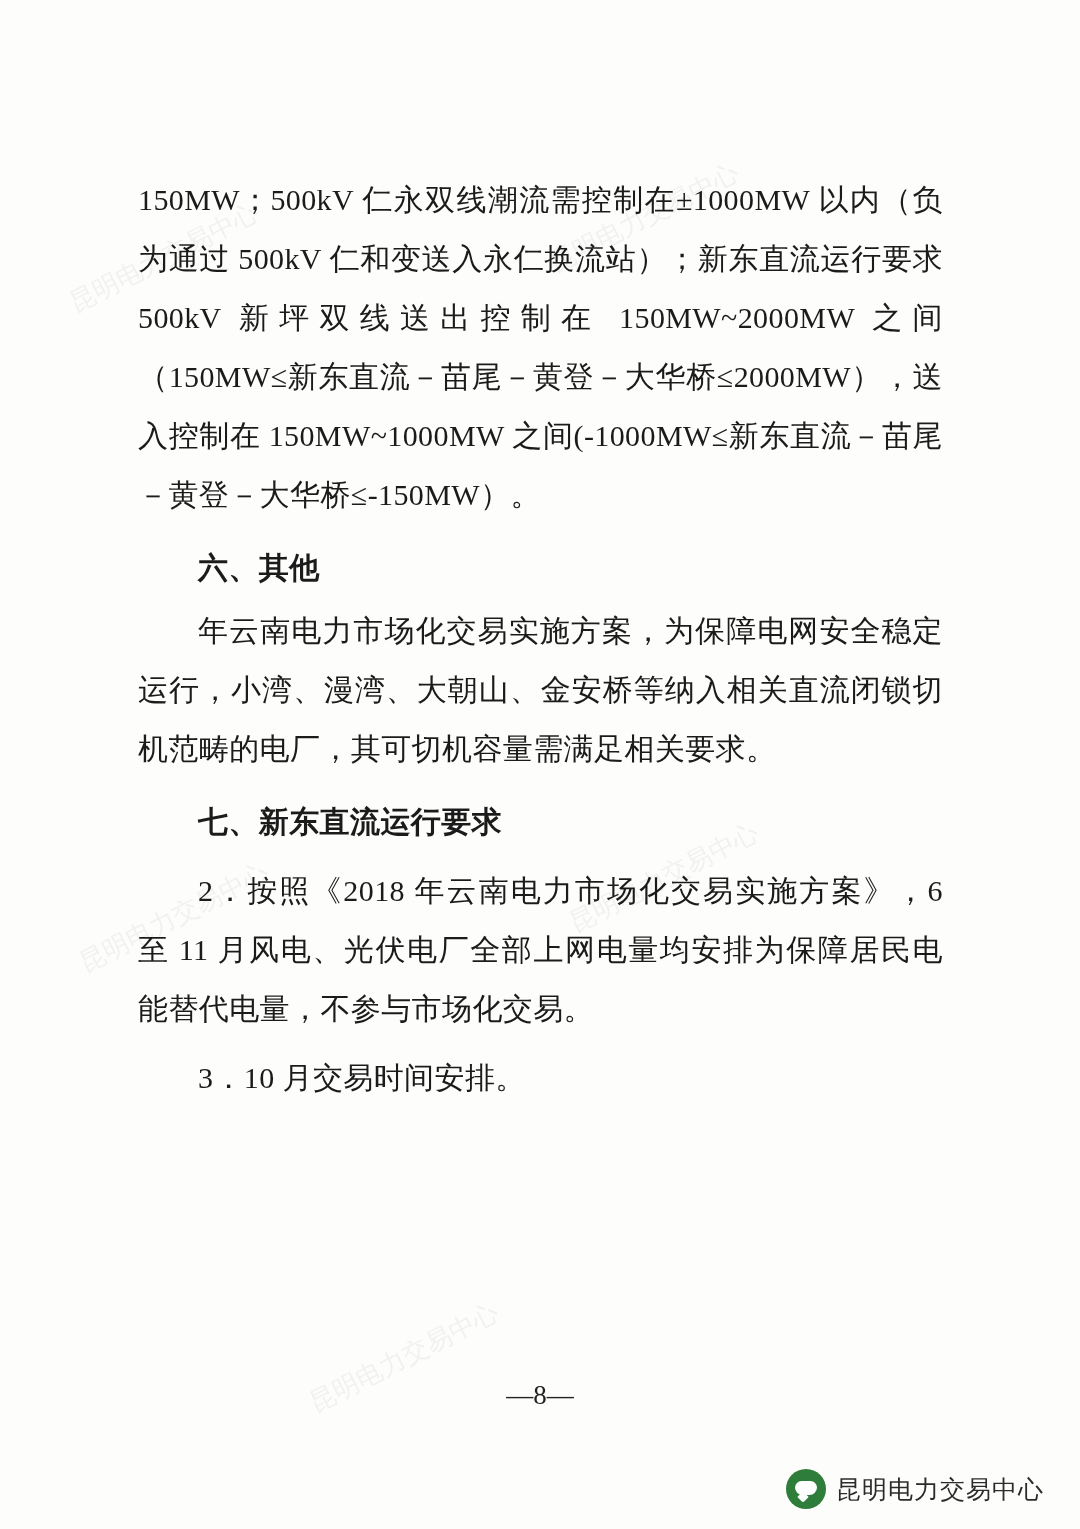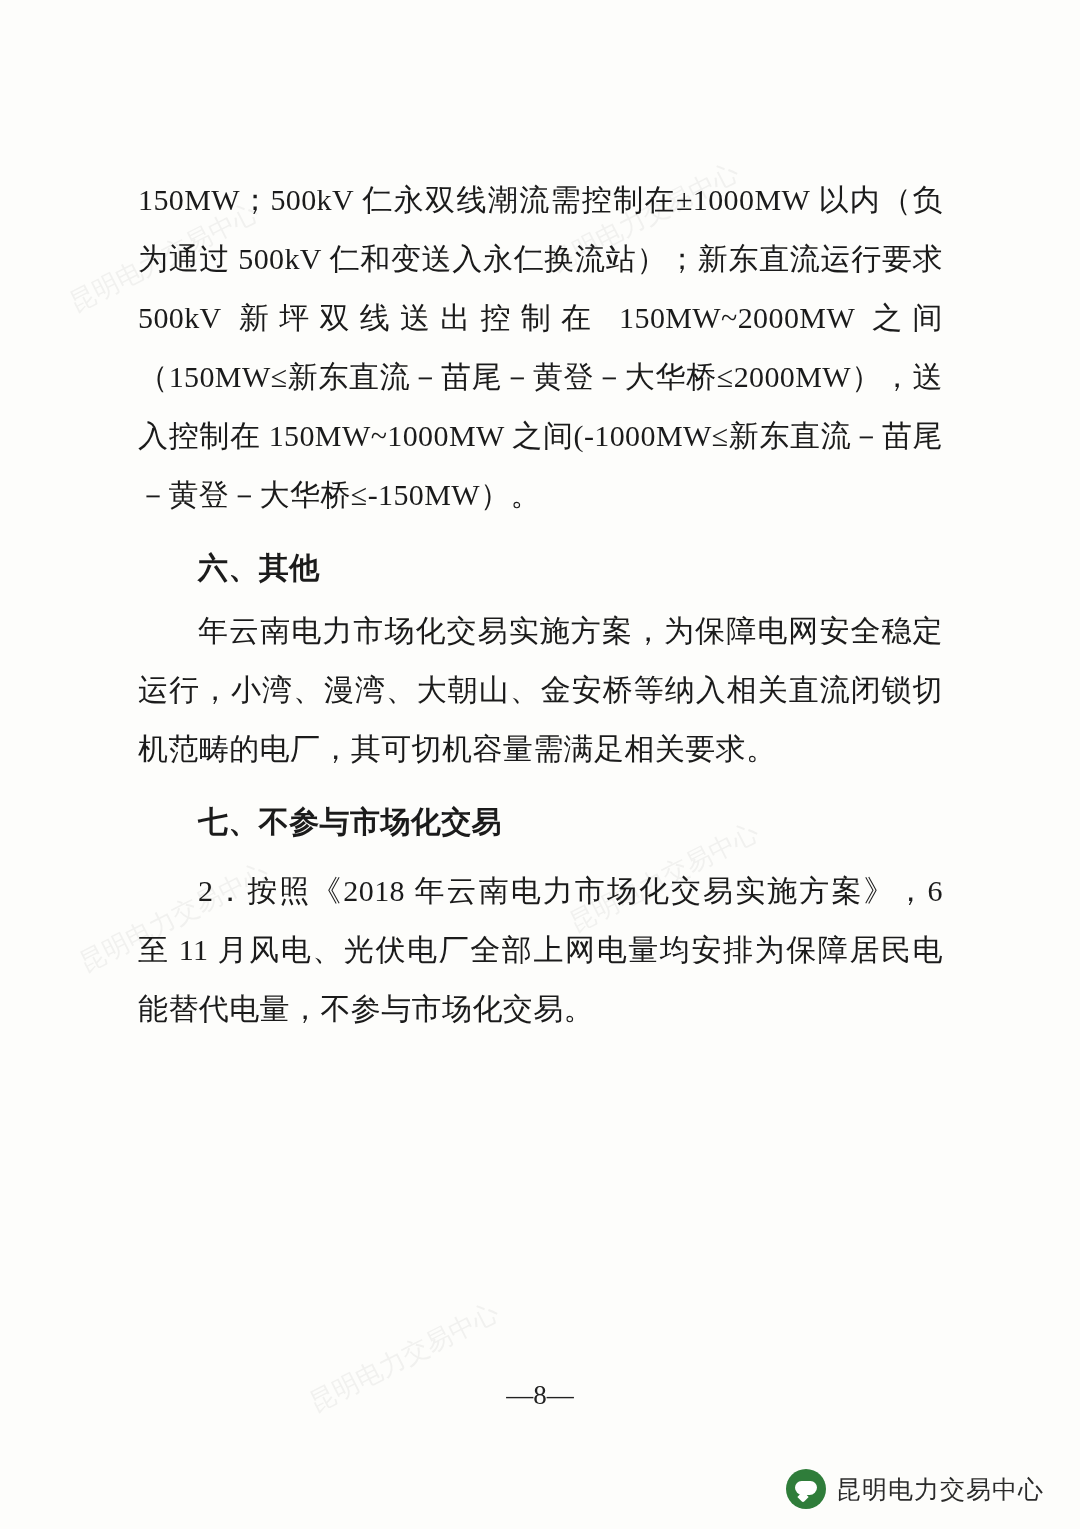--- a/index.html
+++ b/index.html
@@ -132,25 +132,26 @@
   <div class="wm wm5">昆明电力交易中心</div>
 
   <div class="content">
 
     <p class="para justify-wide">150MW；500kV 仁永双线潮流需控制在±1000MW 以内（负为通过 500kV 仁和变送入永仁换流站）；新东直流运行要求 500kV 新坪双线送出控制在 150MW~2000MW 之间（150MW≤新东直流－苗尾－黄登－大华桥≤2000MW），送入控制在 150MW~1000MW 之间(-1000MW≤新东直流－苗尾－黄登－大华桥≤-150MW）。</p>
 
     <p class="heading">六、其他</p>
 
     <p class="indent2">年云南电力市场化交易实施方案，为保障电网安全稳定运行，小湾、漫湾、大朝山、金安桥等纳入相关直流闭锁切机范畴的电厂，其可切机容量需满足相关要求。</p>
 
-    <p class="heading">七、不参与市场化交易</p>
+    <p class="heading">七、新东直流运行要求</p>
 
 
     <p class="indent2 block-gap">2．按照《2018 年云南电力市场化交易实施方案》，6 至 11 月风电、光伏电厂全部上网电量均安排为保障居民电能替代电量，不参与市场化交易。</p>
 
+    <p class="indent2 block-gap">3．10 月交易时间安排。</p>
 
   </div>
 
   <div class="page-number">—8—</div>
 
   <div class="badge">
     <span class="logo"></span>
     <span class="label">昆明电力交易中心</span>
   </div>
 

